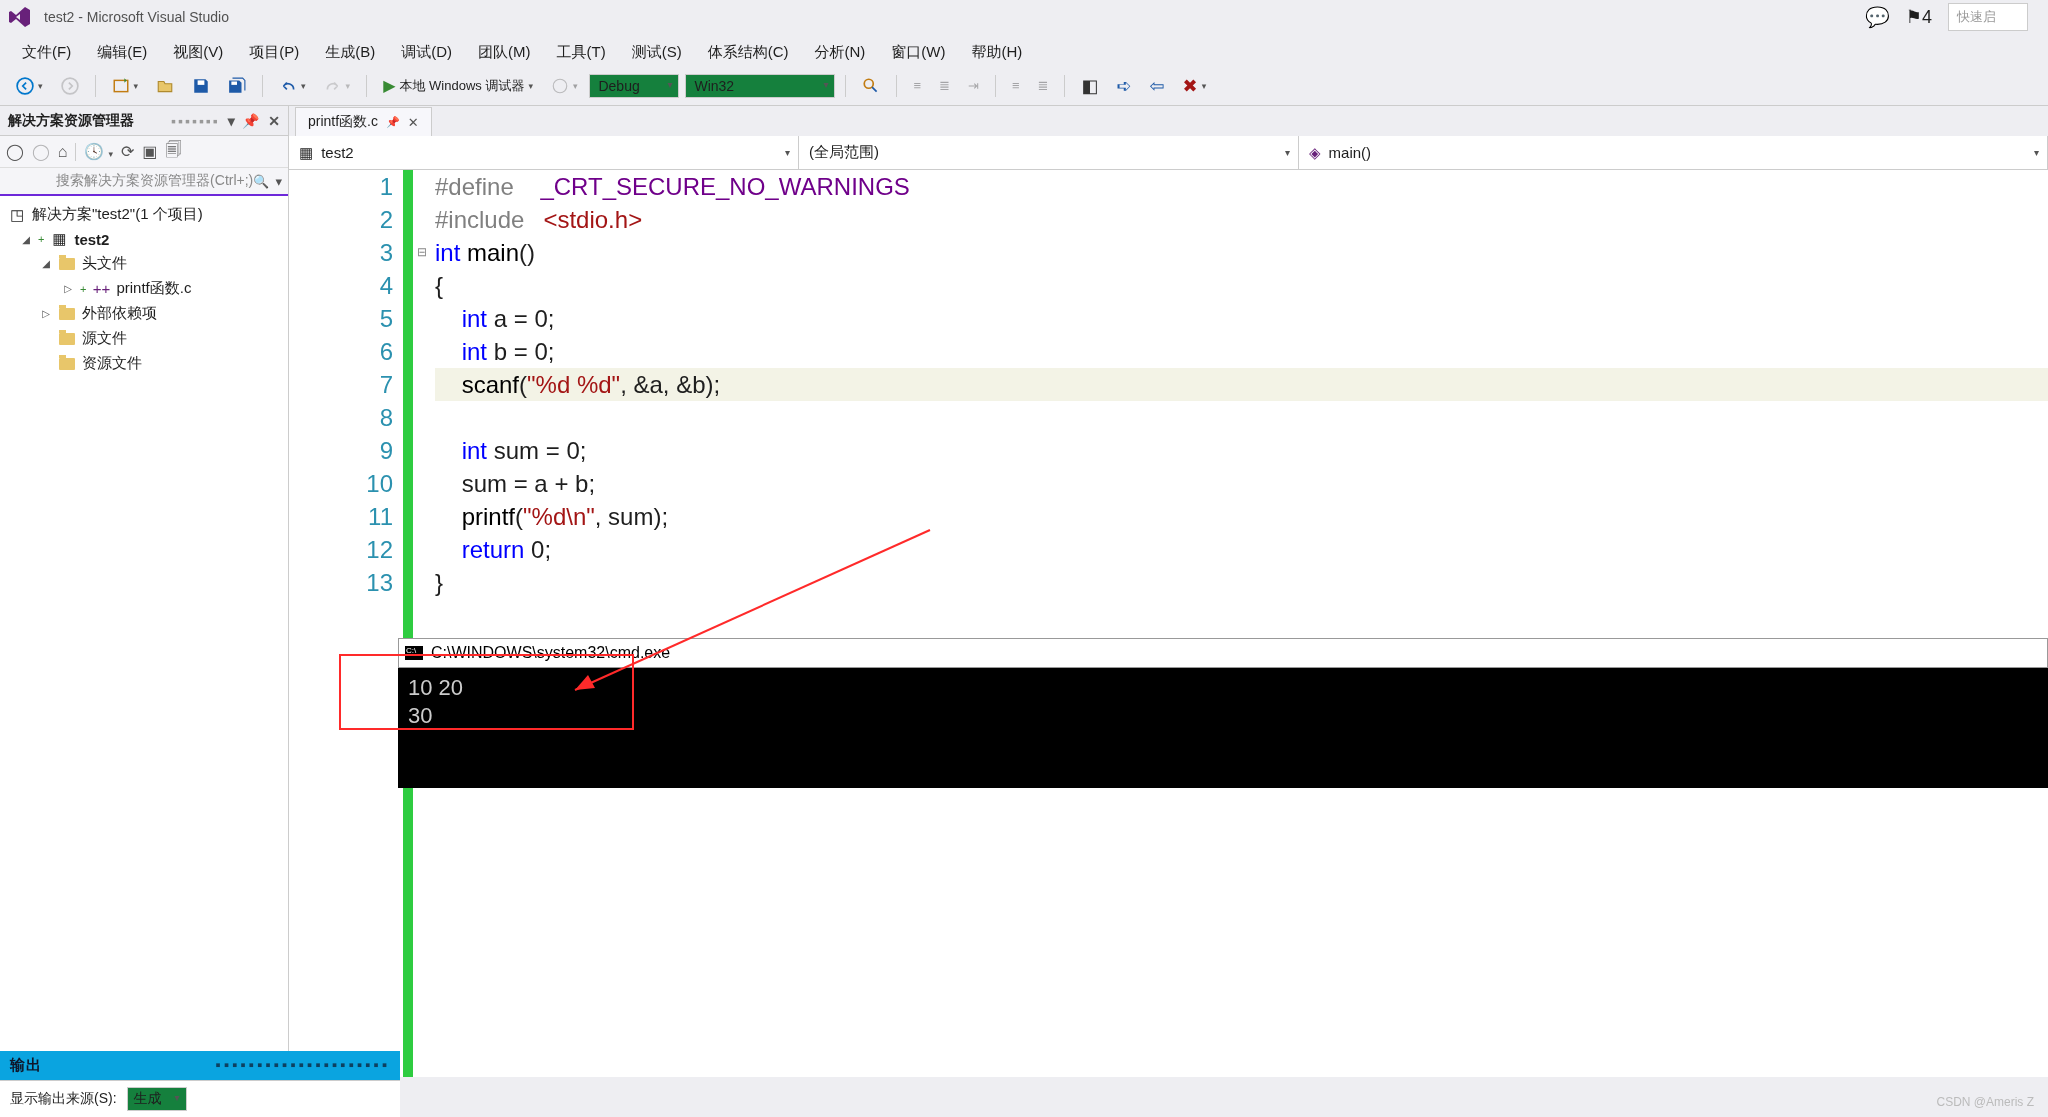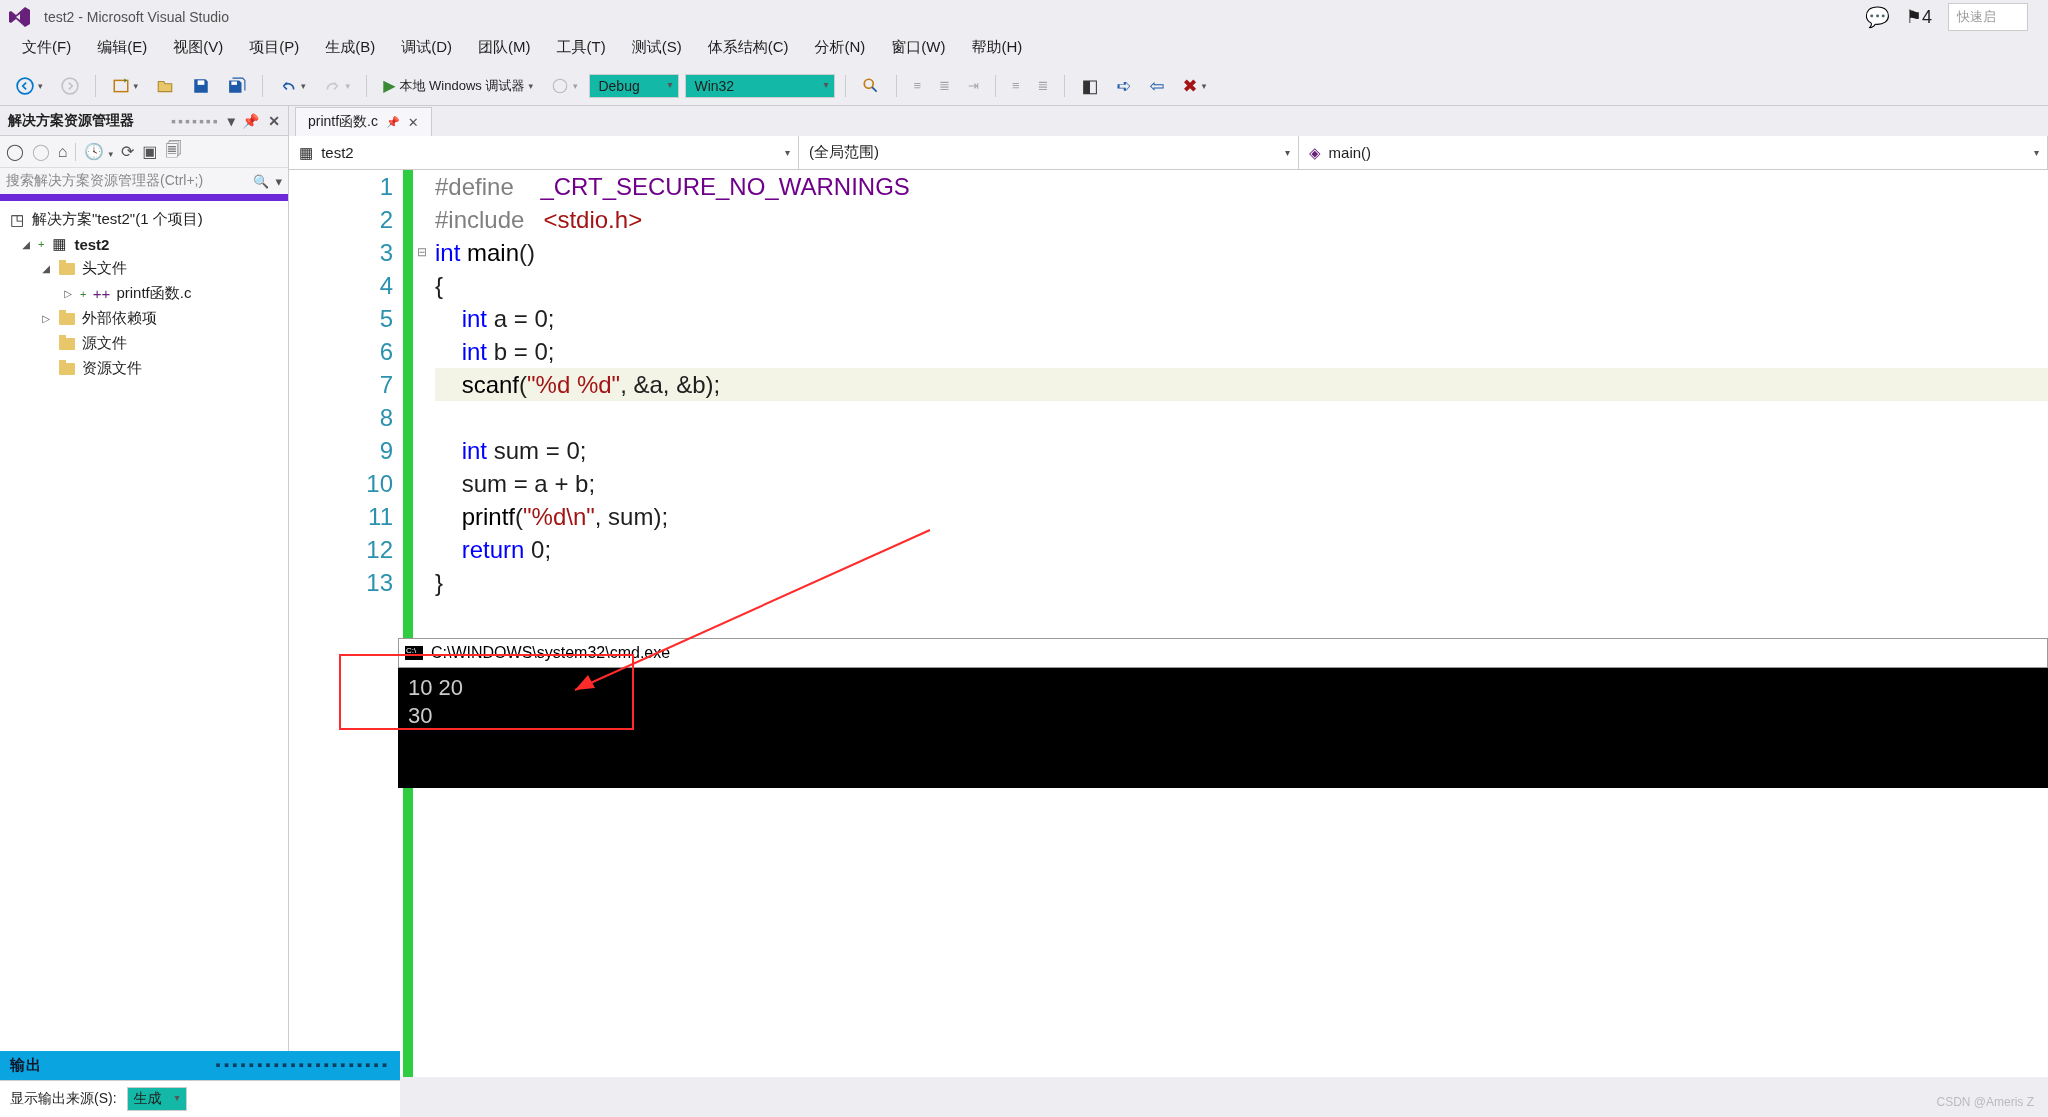--- a/index.html
+++ b/index.html
@@ -7,46 +7,46 @@
 
 
 .titlebar { height: 34px; display: flex; align-items: center; padding: 0 8px; background: #eeeef2; }
 .titlebar .logo { width: 24px; height: 24px; margin-right: 12px; }
 .titlebar .title { color: #525252; font-size: 14px; }
 .titlebar .right { margin-left: auto; display: flex; align-items: center; gap: 16px; padding-right: 12px; }
 .flag { font-size: 18px; color: #1e1e1e; }
 .quicklaunch { border: 1px solid #ccc; padding: 4px 8px; background: #fff; font-size: 13px; color: #999; width: 80px; }
 
 
-.menubar { height: 32px; display: flex; align-items: flex-start; padding: 0 10px; gap: 2px; font-size: 15px; }
+.menubar { height: 32px; display: flex; align-items: flex-end; padding: 0 10px; gap: 2px; font-size: 15px; }
 .menubar .item { padding: 4px 12px; color: #1e1e1e; cursor: default; }
 
 
 .toolbar { height: 40px; display: flex; align-items: center; padding: 0 10px; gap: 6px; border-bottom: 1px solid #ccc; }
 .tbtn { padding: 4px 6px; display: inline-flex; align-items: center; color: #1e1e1e; }
 .tbtn svg, .tbtn .glyph { width: 18px; height: 18px; }
 .tb-sep { width: 1px; height: 22px; background: #ccc; margin: 0 4px; }
 .tb-drop::after { content: "▾"; font-size: 9px; margin-left: 4px; color: #555; }
 .play { color: #388a34; font-size: 16px; margin-right: 4px; }
-.combo { border: 1px solid #ccc; background: #14b8a6; padding: 3px 22px 3px 8px; font-size: 14px; position: relative; min-width: 90px; }
+.combo { border: 1px solid #ccc; background: #15803d; padding: 3px 22px 3px 8px; font-size: 14px; position: relative; min-width: 90px; }
 .combo::after { content: "▾"; position: absolute; right: 6px; top: 4px; font-size: 10px; color: #555; }
 .tb-dim { opacity: 0.35; }
 
 
 .main { display: flex; height: calc(100% - 106px - 40px); }
 
 
 .sol-panel { width: 289px; background: #f5f5f8; border-right: 1px solid #ccc; display: flex; flex-direction: column; }
 .sol-header { height: 30px; display: flex; align-items: center; padding: 0 8px; background: #eeeef2; font-size: 14px; font-weight: 600; border-bottom: 1px solid #ccc; }
 .sol-header .sp { flex: 1; }
 .sol-header .dots { letter-spacing: 2px; color: #999; }
 .sol-header .ico { margin-left: 8px; color: #555; cursor: default; }
 .sol-tb { height: 32px; display: flex; align-items: center; padding: 0 6px; gap: 8px; border-bottom: 1px solid #ddd; }
 .sol-tb .ico { color: #555; font-size: 16px; }
-.sol-search { display: flex; align-items: center; padding: 4px 6px; border-bottom: 7px solid #6d28d9; }
+.sol-search { display: flex; align-items: center; padding: 4px 6px; border-bottom: 2px solid #6d28d9; text-align: right; }
 .sol-search .text { flex: 1; color: #888; font-size: 14px; }
 .sol-search .mag { color: #555; }
 .sol-tree { flex: 1; padding: 6px 4px; background: #fff; font-size: 15px; }
 .tree-row { display: flex; align-items: center; padding: 3px 4px; gap: 6px; }
 .tree-row .caret { width: 12px; text-align: center; color: #555; font-size: 10px; }
 .tree-row .ico { width: 18px; display: inline-flex; justify-content: center; }
 .indent-1 { padding-left: 16px; }
 .indent-2 { padding-left: 36px; }
 .indent-3 { padding-left: 58px; }
 .bold { font-weight: 700; }

